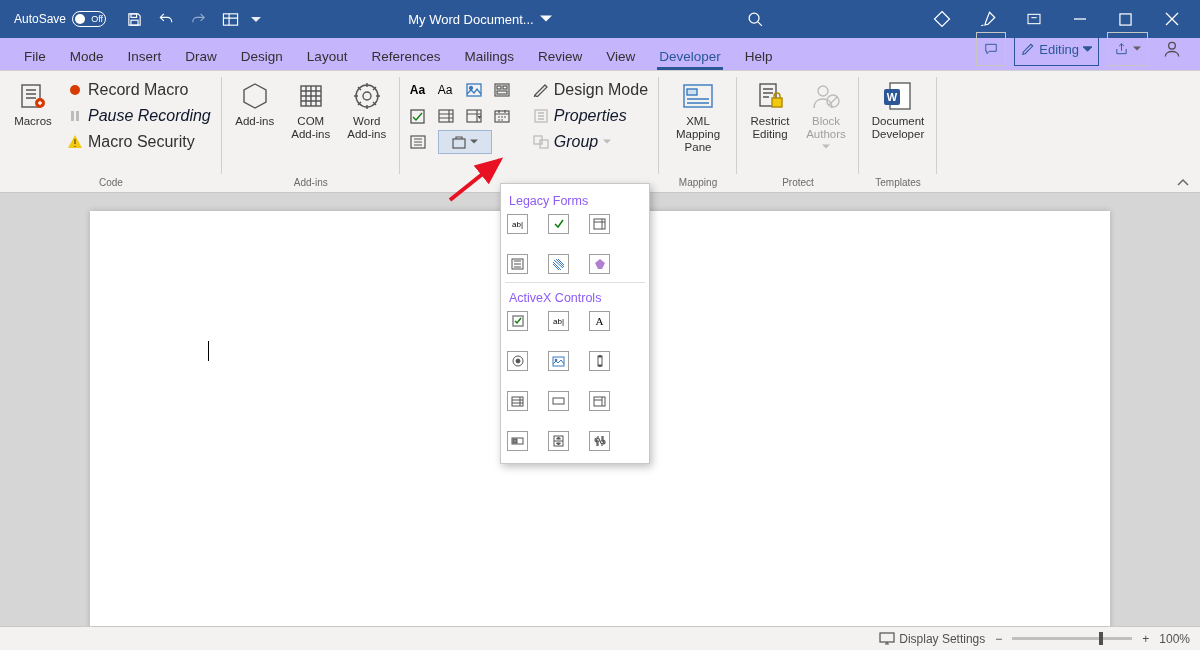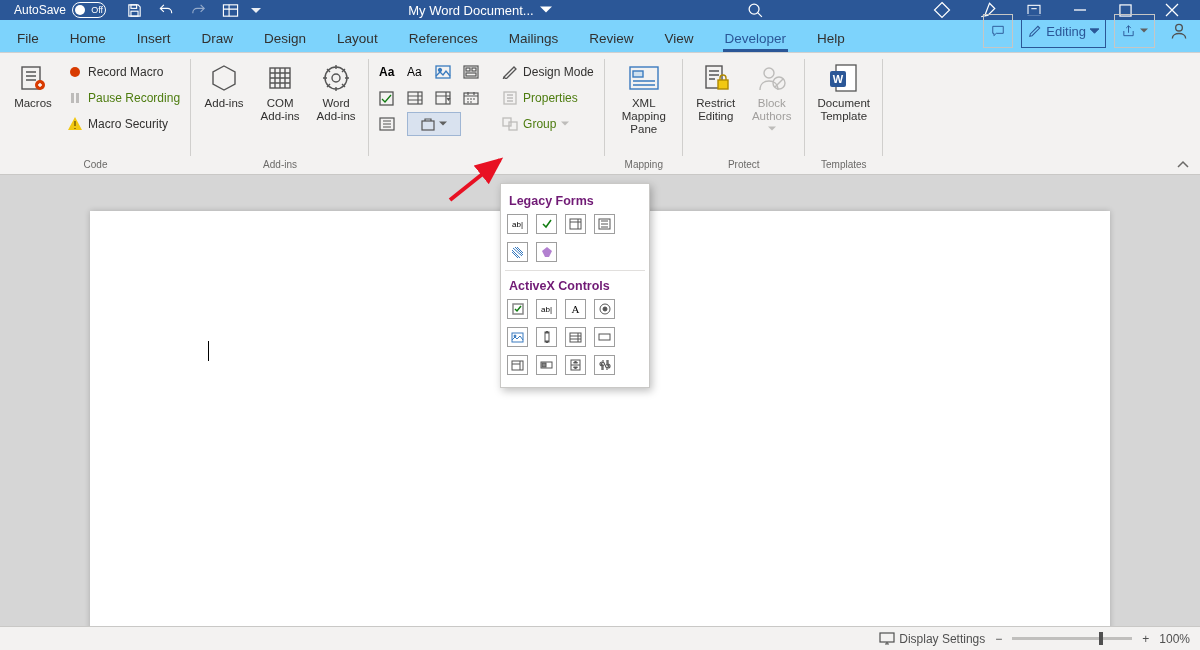--- a/index.html
+++ b/index.html
@@ -1,31 +1,31 @@
 <!DOCTYPE html>
 <html><head>
 <meta charset="utf-8">
 <style>
 * { box-sizing: border-box; margin: 0; padding: 0; font-family: "Segoe UI", sans-serif; }
 body { width: 1200px; height: 650px; background: #d6d6d6; overflow: hidden; position: relative; }
 
 
-.title-bar { height: 20px; background: #2b5797; display: flex; align-items: center; color: #fff; font-size: 12px; padding: 0 6px; }
+.title-bar { height: 38px; background: #2b5797; display: flex; align-items: center; color: #fff; font-size: 12px; padding: 0 6px; }
 .title-bar .autosave { display: flex; align-items: center; gap: 6px; margin-left: 8px; }
 .title-bar .toggle { width: 34px; height: 16px; border: 1px solid #fff; border-radius: 8px; display: flex; align-items: center; padding: 0 2px; font-size: 9px; justify-content: flex-end; color:#fff; }
 .title-bar .toggle::before { content:""; width:10px; height:10px; border-radius:50%; background:#fff; margin-right:auto; }
 .qat { display:flex; align-items:center; gap:4px; margin-left:14px; }
 .qat .qbtn { width:28px; height:28px; display:flex; align-items:center; justify-content:center; color:#fff; }
 .doc-title { margin:0 auto; display:flex; align-items:center; gap:6px; font-size:13px; }
 .title-right { display:flex; align-items:center; gap:2px; margin-left:auto; }
 .title-right .tbtn { width:44px; height:38px; display:flex; align-items:center; justify-content:center; color:#fff; }
 .search-icon-wrap { width:40px; display:flex; justify-content:center; color:#fff; margin-left:40px; }
 
 
-.tabs { height: 33px; background: #7dd3fc; display:flex; align-items:flex-end; padding:0 5px; border-bottom:1px solid #d0d0d0; gap:7px; }
+.tabs { height: 33px; background: #c4b5fd; display:flex; align-items:flex-end; padding:0 12px; border-bottom:1px solid #d0d0d0; gap:0; }
 .tab { padding: 7px 12px 6px; font-size:13.5px; color:#323130; cursor:pointer; }
 .tab.active { color:#2b5797; position:relative; }
 .tab.active::after { content:""; position:absolute; left:10px; right:10px; bottom:0; height:3px; background:#2b5797; }
 .tabs-right { margin-left:auto; display:flex; align-items:center; gap:8px; padding-bottom:4px; }
 .tabs-right .sqbtn { border:1px solid #c7c6c4; height:34px; min-width:30px; display:flex; align-items:center; font-size:13px; color:#323130; padding:0 6px; gap:4px; background:#fff0; }
 .tabs-right .editing { color:#2b5797; border-color:#2b5797; }
 .tabs-right .editing svg { stroke:#2b5797; }
 
 
 .ribbon { height:122px; background:#f3f2f1; border-bottom:1px solid #c9c8c6; display:flex; position:relative; }
@@ -34,40 +34,40 @@
 .group:last-of-type::after { display:none; }
 .group-label { font-size:10px; color:#6b6a68; margin-top:auto; padding-bottom:2px; }
 .group-body { display:flex; align-items:flex-start; gap:2px; flex:1; }
 
 .big-btn { display:flex; flex-direction:column; align-items:center; justify-content:flex-start; width:54px; padding:4px 2px 0; gap:2px; font-size:11.5px; color:#323130; text-align:center; line-height:1.15; }
 .big-btn.wider { width:66px; }
 .big-btn .ico { height:34px; display:flex; align-items:center; justify-content:center; }
 .big-btn.disabled { color:#a19f9d; }
 
 .small-col { display:flex; flex-direction:column; gap:2px; padding-top:3px; }
-.small-btn { display:flex; align-items:center; gap:5px; font-size:12px; color:#323130; padding:2px 5px; height:24px; }
-.small-btn.disabled { color:#4d7c0f; }
+.small-btn { display:flex; align-items:center; gap:5px; font-size:16px; color:#323130; padding:2px 5px; height:24px; }
+.small-btn.disabled { color:#0f172a;font-style:italic; }
 .icon-grid { display:grid; grid-template-columns:repeat(4,26px); grid-auto-rows:24px; gap:2px; padding-top:3px; }
 .icon-grid .cell { display:flex; align-items:center; }
 .icon-grid .cell.split { width:38px; grid-column:span 1; border:1px solid #9fb6d4; background:#d9e2ef; display:flex; align-items:center; justify-content:center; gap:2px; }
 
 .collapse-caret { position:absolute; right:10px; bottom:4px; color:#6b6a68; font-size:12px; }
 
 
 .doc-area { position:absolute; top:193px; left:0; right:0; bottom:24px; background:#d6d6d6; display:flex; justify-content:center; overflow:hidden; }
 .page { width:1020px; background:#fff; margin-top:18px; height:560px; box-shadow:0 0 6px rgba(0,0,0,.2); position:relative; }
 .cursor { position:absolute; top:130px; left:118px; width:1px; height:20px; background:#000; }
 
 
 .arrow { position:absolute; top:150px; left:440px; pointer-events:none; }
 
 
 .dropdown { position:absolute; top:183px; left:500px; width:150px; background:#fff; border:1px solid #c9c8c6; box-shadow:2px 3px 8px rgba(0,0,0,.25); padding:6px 6px 8px; z-index:10; }
-.dropdown h4 { font-size:12.5px; font-weight:700; color:#701a75; padding:4px 2px 6px; }
-.dd-grid { display:flex; flex-wrap:wrap; gap:8px; padding-bottom:4px; }
+.dropdown h4 { font-size:12.5px; font-weight:400; color:#8b5cf6; padding:4px 2px 6px; }
+.dd-grid { display:flex; flex-wrap:wrap; gap:20px; padding-bottom:4px; }
 .dd-grid .dc { width:21px; height:20px; border:1px solid #9e9e9e; display:flex; align-items:center; justify-content:center; font-size:10px; background:#fff; }
 .dd-sep { height:1px; background:#e1dfdd; margin:4px -2px; }
 
 
 .status-bar { position:absolute; bottom:0; left:0; right:0; height:24px; background:#f3f2f1; border-top:1px solid #c9c8c6; display:flex; align-items:center; font-size:12px; color:#505050; padding:3px 10px; gap:10px; }
 .status-bar .right { margin-left:auto; display:flex; align-items:center; gap:10px; }
 .zoom-slider { width:120px; height:3px; background:#c0bfbd; position:relative; }
 .zoom-slider::before { content:""; position:absolute; left:72%; top:-5px; width:4px; height:13px; background:#505050; }
 
 svg { display:block; }
@@ -155,21 +155,21 @@
     <div class="tbtn">
         <svg width="14" height="14" viewBox="0 0 14 14" stroke="#fff" stroke-width="1.3">
           <path d="M1 1l12 12M13 1L1 13"></path>
         </svg>
       </div>
   </div>
 </div>
 
 <div class="tabs">
   <div class="tab">File</div>
-  <div class="tab">Home</div>
+  <div class="tab">Mode</div>
   <div class="tab">Insert</div>
   <div class="tab">Draw</div>
   <div class="tab">Design</div>
   <div class="tab">Layout</div>
   <div class="tab">References</div>
   <div class="tab">Mailings</div>
   <div class="tab">Review</div>
   <div class="tab">View</div>
   <div class="tab active">Developer</div>
   <div class="tab">Help</div>
@@ -425,21 +425,21 @@
   <div class="group">
     <div class="group-body">
       <div class="big-btn wider">
           <div class="ico">
             <svg width="32" height="30" viewBox="0 0 32 30">
               <rect x="8" y="2" width="20" height="26" fill="#fff" stroke="#555" stroke-width="1.3"></rect>
               <rect x="2" y="8" width="16" height="16" rx="2" fill="#2b5797"></rect>
               <text x="10" y="20" font-size="11" fill="#fff" text-anchor="middle" font-weight="700">W</text>
             </svg>
           </div>
-          <span>Document Template</span>
+          <span>Document Developer</span>
         </div>
     </div>
     <div class="group-label">Templates</div>
   </div>
 
   <div class="collapse-caret">
       <svg width="14" height="10" viewBox="0 0 14 10" fill="none" stroke="#6b6a68" stroke-width="1.5">
         <path d="M2 7l5-5 5 5"></path>
       </svg>
     </div>

